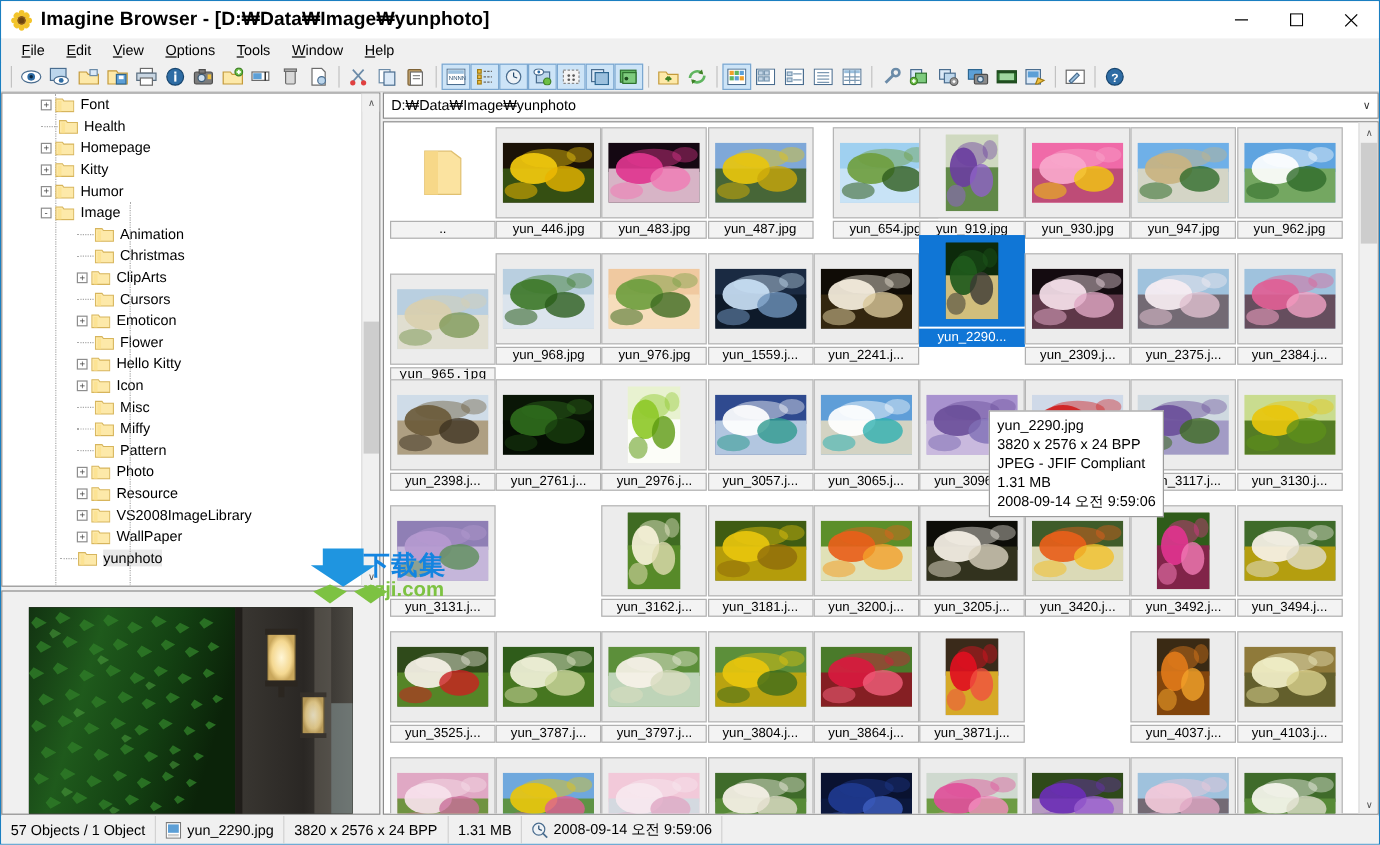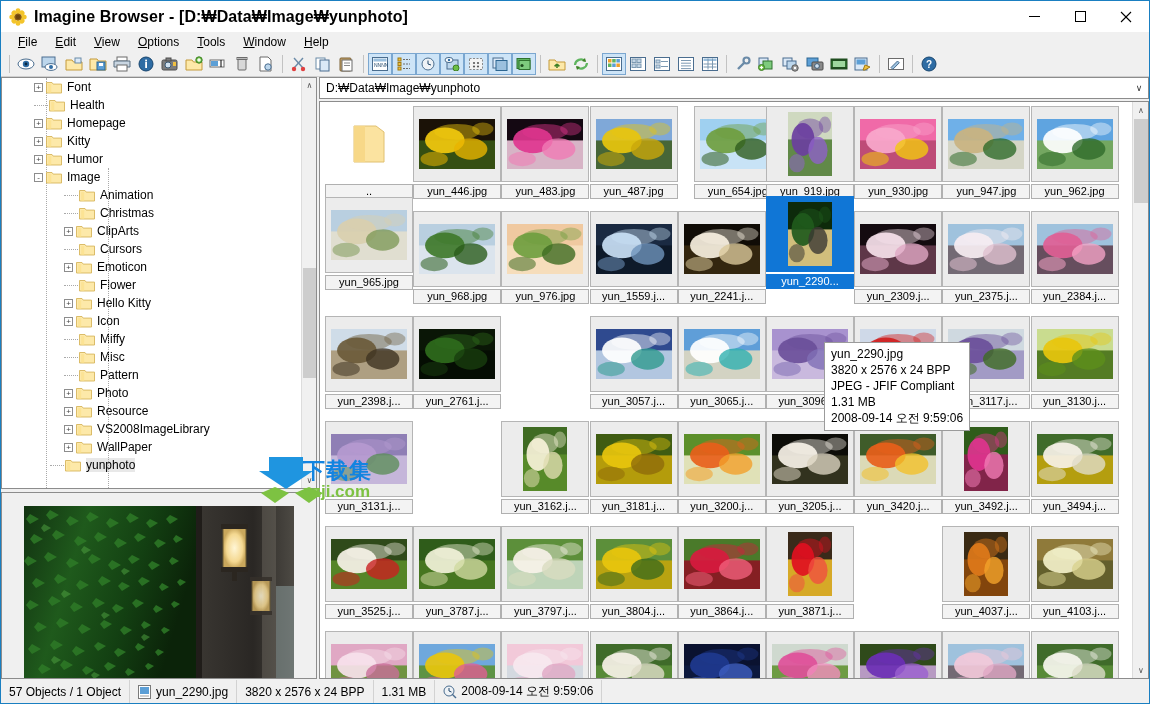--- a/index.html
+++ b/index.html
@@ -587,29 +587,29 @@
                   <path d="M2.2 3.1h3v8.9h-3z" fill="#fbdf8c" opacity="0.7"></path>
                 </svg></span>
               <span class="tlabel">Icon</span>
             </div>
             <div class="tnode" style="padding-left: 62px;">
               <span class="tdots"></span>
               <span class="tfolder"><svg width="16" height="13" viewBox="0 0 16 13">
                   <path d="M0.5 1.5h5.5l1.2 1.6H15.5v8.9H0.5z" fill="#fde9a9" stroke="#d7b55c" stroke-width="0.9"></path>
                   <path d="M2.2 3.1h3v8.9h-3z" fill="#fbdf8c" opacity="0.7"></path>
                 </svg></span>
-              <span class="tlabel">Miffy</span>
+              <span class="tlabel">Misc</span>
             </div>
             <div class="tnode" style="padding-left: 62px;">
               <span class="tdots"></span>
               <span class="tfolder"><svg width="16" height="13" viewBox="0 0 16 13">
                   <path d="M0.5 1.5h5.5l1.2 1.6H15.5v8.9H0.5z" fill="#fde9a9" stroke="#d7b55c" stroke-width="0.9"></path>
                   <path d="M2.2 3.1h3v8.9h-3z" fill="#fbdf8c" opacity="0.7"></path>
                 </svg></span>
-              <span class="tlabel">Misc</span>
+              <span class="tlabel">Miffy</span>
             </div>
             <div class="tnode" style="padding-left: 62px;">
               <span class="tdots"></span>
               <span class="tfolder"><svg width="16" height="13" viewBox="0 0 16 13">
                   <path d="M0.5 1.5h5.5l1.2 1.6H15.5v8.9H0.5z" fill="#fde9a9" stroke="#d7b55c" stroke-width="0.9"></path>
                   <path d="M2.2 3.1h3v8.9h-3z" fill="#fbdf8c" opacity="0.7"></path>
                 </svg></span>
               <span class="tlabel">Pattern</span>
             </div>
             <div class="tnode" style="padding-left: 62px;">
@@ -910,21 +910,21 @@
                   <rect y="30" width="100" height="40" fill="#78a84a" opacity="0.85"></rect>
                   <ellipse cx="34" cy="30" rx="26" ry="18" fill="#ffffff" opacity="0.92"></ellipse>
                   <ellipse cx="68" cy="42" rx="22" ry="15" fill="#2f6b2a" opacity="0.8"></ellipse>
                   <ellipse cx="50" cy="18" rx="30" ry="11" fill="#ffffff" opacity="0.45"></ellipse>
                   <ellipse cx="20" cy="56" rx="18" ry="10" fill="#2f6b2a" opacity="0.55"></ellipse>
                   <ellipse cx="84" cy="14" rx="14" ry="9" fill="#ffffff" opacity="0.4"></ellipse>
                 </svg>
               </div>
               <div class="caption">yun_962.jpg</div>
             </div>
-            <div class="cell" style="left: 0px; top: 91px;">
+            <div class="cell" style="left: 0px; top: 122px; font-family: Liberation Mono, monospace;">
               <div class="thumbbox">
                 <svg class="thumbimg" width="76" height="50" viewBox="0 0 100 70" preserveAspectRatio="none">
                   <rect width="100" height="70" fill="#b9cfe0"></rect>
                   <rect y="0" width="100" height="34" fill="#b9cfe0"></rect>
                   <rect y="30" width="100" height="40" fill="#e6e0cc" opacity="0.85"></rect>
                   <ellipse cx="34" cy="30" rx="26" ry="18" fill="#d9cfae" opacity="0.92"></ellipse>
                   <ellipse cx="68" cy="42" rx="22" ry="15" fill="#7f9a5a" opacity="0.8"></ellipse>
                   <ellipse cx="50" cy="18" rx="30" ry="11" fill="#d9cfae" opacity="0.45"></ellipse>
                   <ellipse cx="20" cy="56" rx="18" ry="10" fill="#7f9a5a" opacity="0.55"></ellipse>
                   <ellipse cx="84" cy="14" rx="14" ry="9" fill="#d9cfae" opacity="0.4"></ellipse>
@@ -1074,20 +1074,35 @@
                   <rect y="0" width="100" height="34" fill="#0a1606"></rect>
                   <rect y="30" width="100" height="40" fill="#050c03" opacity="0.85"></rect>
                   <ellipse cx="34" cy="30" rx="26" ry="18" fill="#2f6b1c" opacity="0.92"></ellipse>
                   <ellipse cx="68" cy="42" rx="22" ry="15" fill="#183d0e" opacity="0.8"></ellipse>
                   <ellipse cx="50" cy="18" rx="30" ry="11" fill="#2f6b1c" opacity="0.45"></ellipse>
                   <ellipse cx="20" cy="56" rx="18" ry="10" fill="#183d0e" opacity="0.55"></ellipse>
                   <ellipse cx="84" cy="14" rx="14" ry="9" fill="#2f6b1c" opacity="0.4"></ellipse>
                 </svg>
               </div>
               <div class="caption">yun_2761.j...</div>
+            </div>
+            <div class="cell" style="left: 176.4px; top: 210px;">
+              <div class="thumbbox">
+                <svg class="thumbimg" width="44" height="64" viewBox="0 0 100 70" preserveAspectRatio="none">
+                  <rect width="100" height="70" fill="#e8f2d0"></rect>
+                  <rect y="0" width="100" height="34" fill="#e8f2d0"></rect>
+                  <rect y="30" width="100" height="40" fill="#ffffff" opacity="0.85"></rect>
+                  <ellipse cx="34" cy="30" rx="26" ry="18" fill="#8fc92a" opacity="0.92"></ellipse>
+                  <ellipse cx="68" cy="42" rx="22" ry="15" fill="#5c9a12" opacity="0.8"></ellipse>
+                  <ellipse cx="50" cy="18" rx="30" ry="11" fill="#8fc92a" opacity="0.45"></ellipse>
+                  <ellipse cx="20" cy="56" rx="18" ry="10" fill="#5c9a12" opacity="0.55"></ellipse>
+                  <ellipse cx="84" cy="14" rx="14" ry="9" fill="#8fc92a" opacity="0.4"></ellipse>
+                </svg>
+              </div>
+              <div class="caption">yun_2976.j...</div>
             </div>
             <div class="cell" style="left: 264.6px; top: 210px;">
               <div class="thumbbox">
                 <svg class="thumbimg" width="76" height="50" viewBox="0 0 100 70" preserveAspectRatio="none">
                   <rect width="100" height="70" fill="#2f4a8f"></rect>
                   <rect y="0" width="100" height="34" fill="#2f4a8f"></rect>
                   <rect y="30" width="100" height="40" fill="#c9dcef" opacity="0.85"></rect>
                   <ellipse cx="34" cy="30" rx="26" ry="18" fill="#ffffff" opacity="0.92"></ellipse>
                   <ellipse cx="68" cy="42" rx="22" ry="15" fill="#2f9a8f" opacity="0.8"></ellipse>
                   <ellipse cx="50" cy="18" rx="30" ry="11" fill="#ffffff" opacity="0.45"></ellipse>

